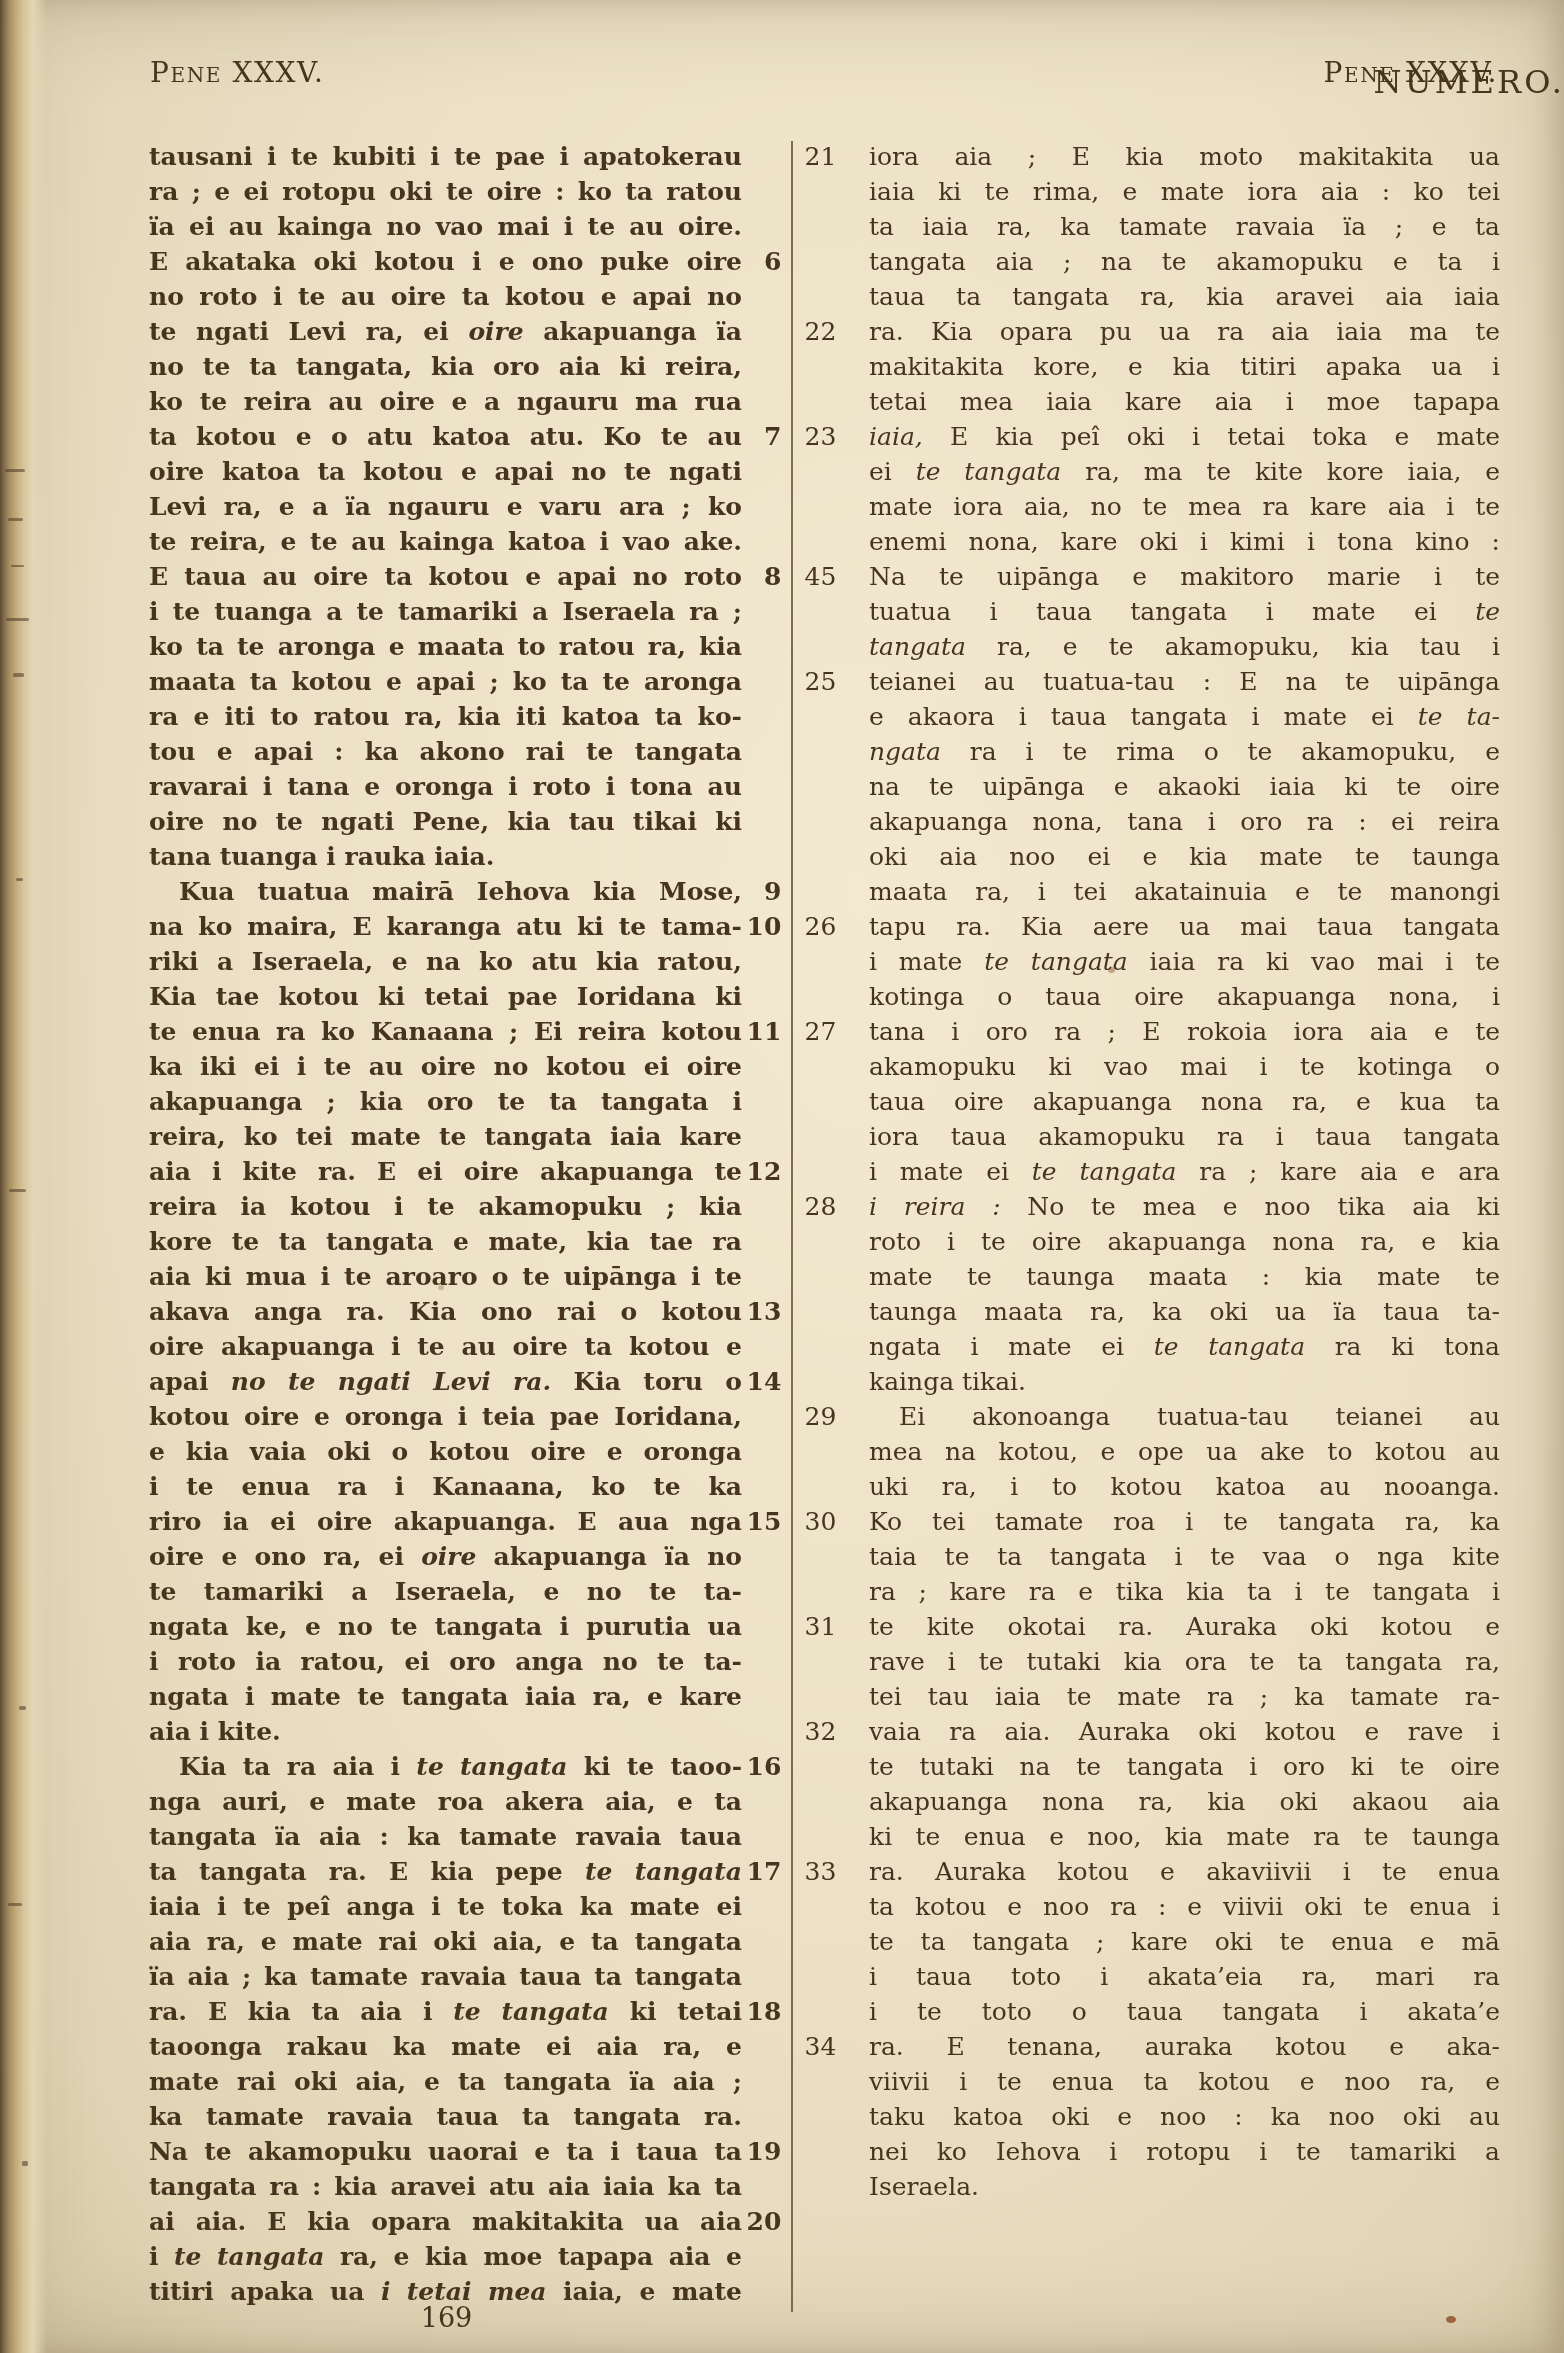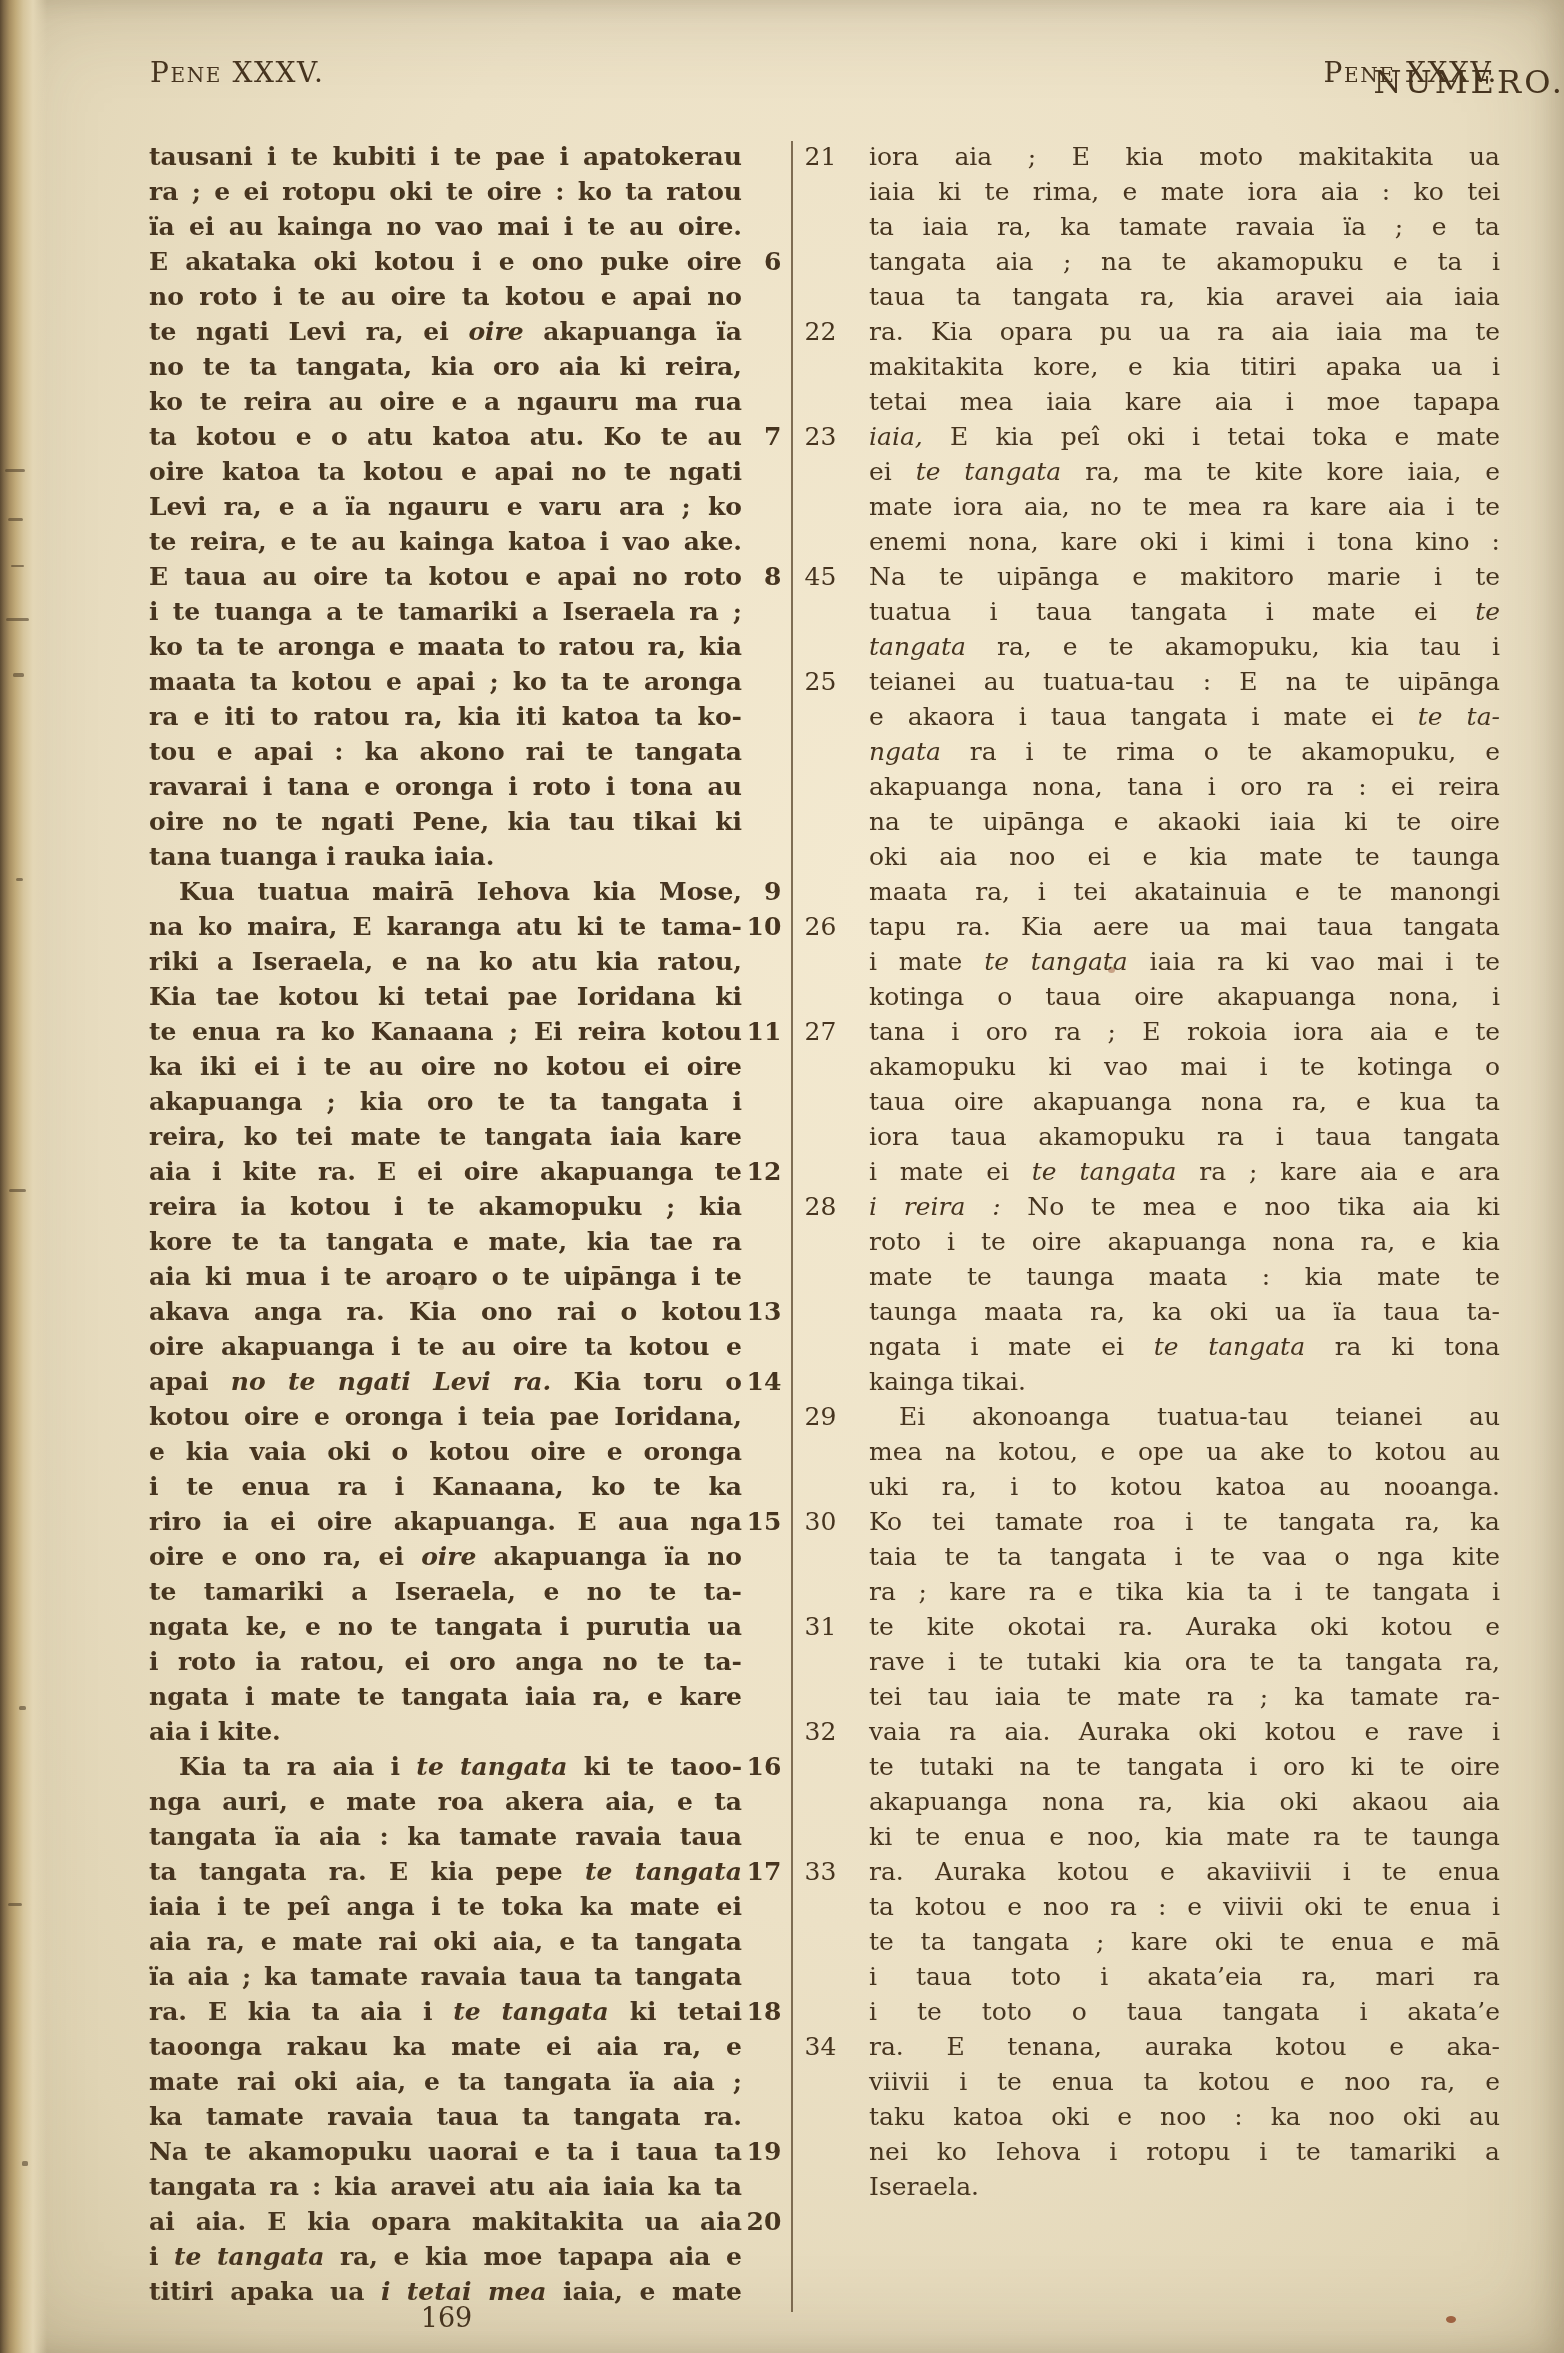--- a/index.html
+++ b/index.html
@@ -357,24 +357,24 @@
         <div class="lt"><span>teianei au tuatua-tau :  E na te uipānga</span></div>
         <span class="vnum">25</span>
       </div>
       <div class="line">
         <div class="lt"><span>e akaora i taua tangata i mate ei </span><i>te ta-</i></div>
       </div>
       <div class="line">
         <div class="lt"><i>ngata</i><span> ra i te rima o te akamopuku, e</span></div>
       </div>
       <div class="line">
+        <div class="lt"><span>na te uipānga e akaoki iaia ki te oire</span></div>
+      </div>
+      <div class="line">
         <div class="lt"><span>akapuanga nona, tana i oro ra :  ei reira</span></div>
-      </div>
-      <div class="line">
-        <div class="lt"><span>na te uipānga e akaoki iaia ki te oire</span></div>
       </div>
       <div class="line">
         <div class="lt"><span>oki aia noo ei e kia mate te taunga</span></div>
       </div>
       <div class="line">
         <div class="lt"><span>maata ra, i tei akatainuia e te manongi</span></div>
       </div>
       <div class="line">
         <div class="lt"><span>tapu ra.  Kia aere ua mai taua tangata</span></div>
         <span class="vnum">26</span>

